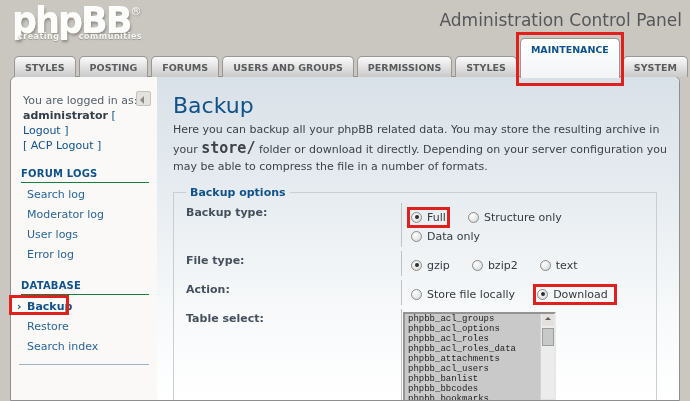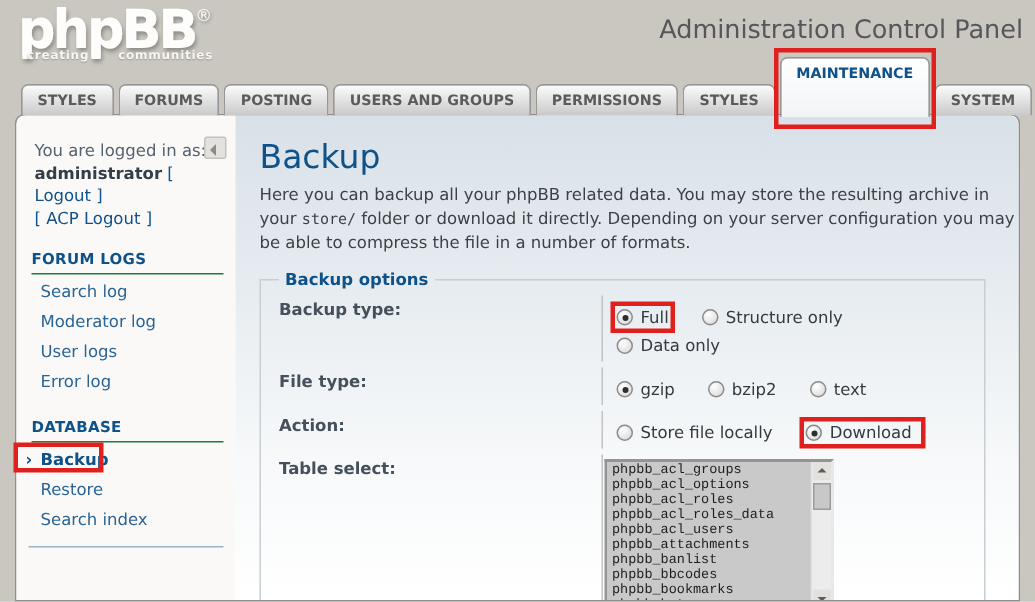--- a/index.html
+++ b/index.html
@@ -52,21 +52,21 @@
   .menu-section li.active a { font-weight:bold; color:#0f5189; }
   .menu-section li.active .arrow { position:absolute; left:-2px; top:2px; color:#0f5189;
     font-weight:bold; }
   .menu-section ul.ends { border-bottom:1px solid #9db3c4; padding-bottom:7px; }
 
   .content { position:absolute; left:146px; right:0; top:0; bottom:0; overflow:hidden;
     border-radius:0 6px 0 0; padding:14px 16px 0 14px;
     background:linear-gradient(180deg,#d9e1e8 0%,#e4eaef 30%,#f7f9fa 72%,#ffffff 100%); }
   .content h1 { margin:2px 0 0 2px; font-size:22px; font-weight:400; color:#0f5189; }
   .desc { margin:4px 2px 0; font-size:11px; line-height:1.42; color:#3c4247; width:505px; }
-  .desc code { font-family:"DejaVu Sans Mono", monospace; font-size:10px; color:#3c4247; }
+  .desc code { font-family:"DejaVu Sans Mono", monospace; font-size:15px; color:#3c4247;font-weight:bold; }
 
   fieldset.opts { margin:11px 6px 0 2px; border:1px solid #c8ced3; padding:2px 12px 10px;
     min-height:240px; }
   fieldset.opts legend { font-size:11px; font-weight:bold; color:#0f5189; padding:0 4px; }
 
   .row { display:flex; min-height:22px; margin-top:0; }
   .row dt { width:215px; font-size:11px; font-weight:bold; color:#45505c; padding-top:5px; }
   .row dd { flex:1; margin:2px 0; border-left:1px solid #c2c2c2; padding:3px 0 3px 9px; }
   .row.tselect dd { padding-left:1px; }
 
@@ -108,22 +108,22 @@
   <span class="logo-text">phpBB</span><sup class="logo-reg">®</sup>
   <div class="tagline">creating communities</div>
 </div>
 
 <div class="acp-head">
   <div class="acp-title">Administration Control Panel</div>
 </div>
 
 <div class="tabbar">
   <div class="tab">STYLES</div>
+  <div class="tab">POSTING</div>
   <div class="tab">FORUMS</div>
-  <div class="tab">POSTING</div>
   <div class="tab">USERS AND GROUPS</div>
   <div class="tab">PERMISSIONS</div>
   <div class="tab">STYLES</div>
   <div class="tab active">
     <span>MAINTENANCE</span>
     <i class="ann ann-tab"></i>
   </div>
   <div class="tab">SYSTEM</div>
 </div>
 
@@ -217,22 +217,22 @@
 
       <div class="row tselect">
         <dt>Table select:</dt>
         <dd>
           <div class="listbox">
             <div class="lb-items">
               <div class="lb-row">phpbb_acl_groups</div>
               <div class="lb-row">phpbb_acl_options</div>
               <div class="lb-row">phpbb_acl_roles</div>
               <div class="lb-row">phpbb_acl_roles_data</div>
+              <div class="lb-row">phpbb_attachments</div>
               <div class="lb-row">phpbb_acl_users</div>
-              <div class="lb-row">phpbb_attachments</div>
               <div class="lb-row">phpbb_banlist</div>
               <div class="lb-row">phpbb_bbcodes</div>
               <div class="lb-row">phpbb_bookmarks</div>
               <div class="lb-row">phpbb_bots</div>
             </div>
             <div class="lb-sb">
               <div class="sb-btn up">
                   <i></i>
                 </div>
               <div class="sb-thumb"></div>

